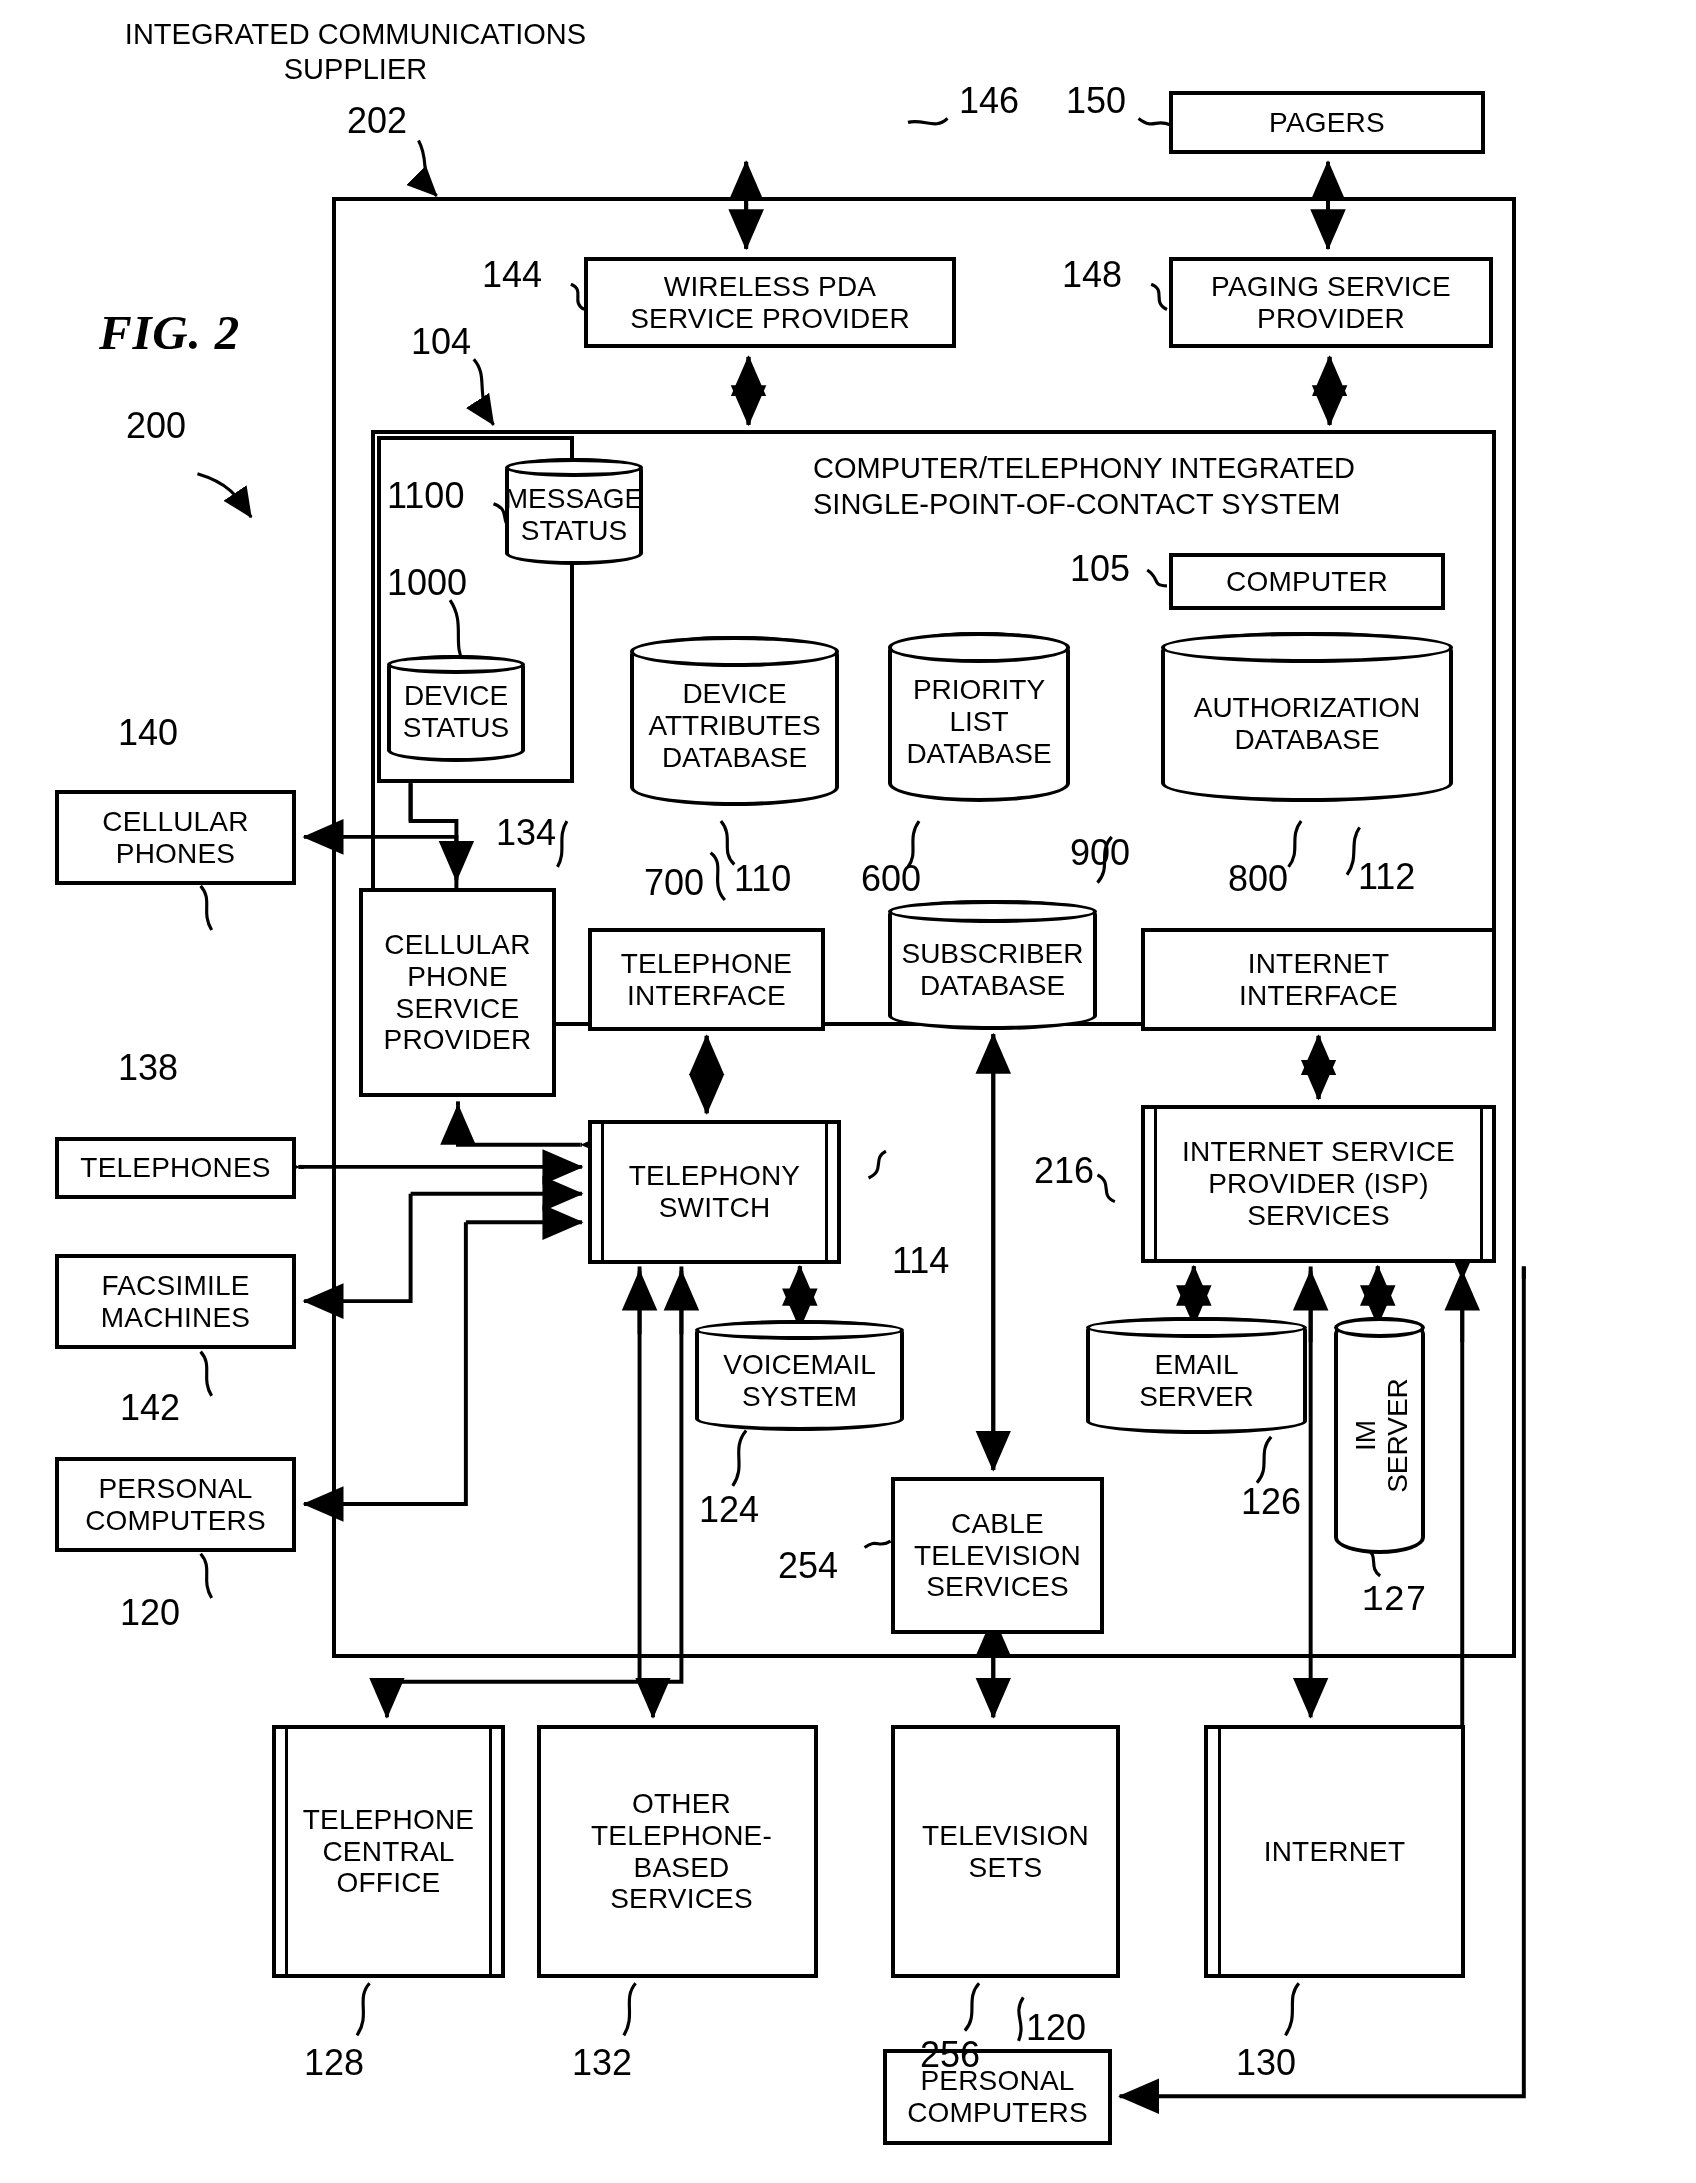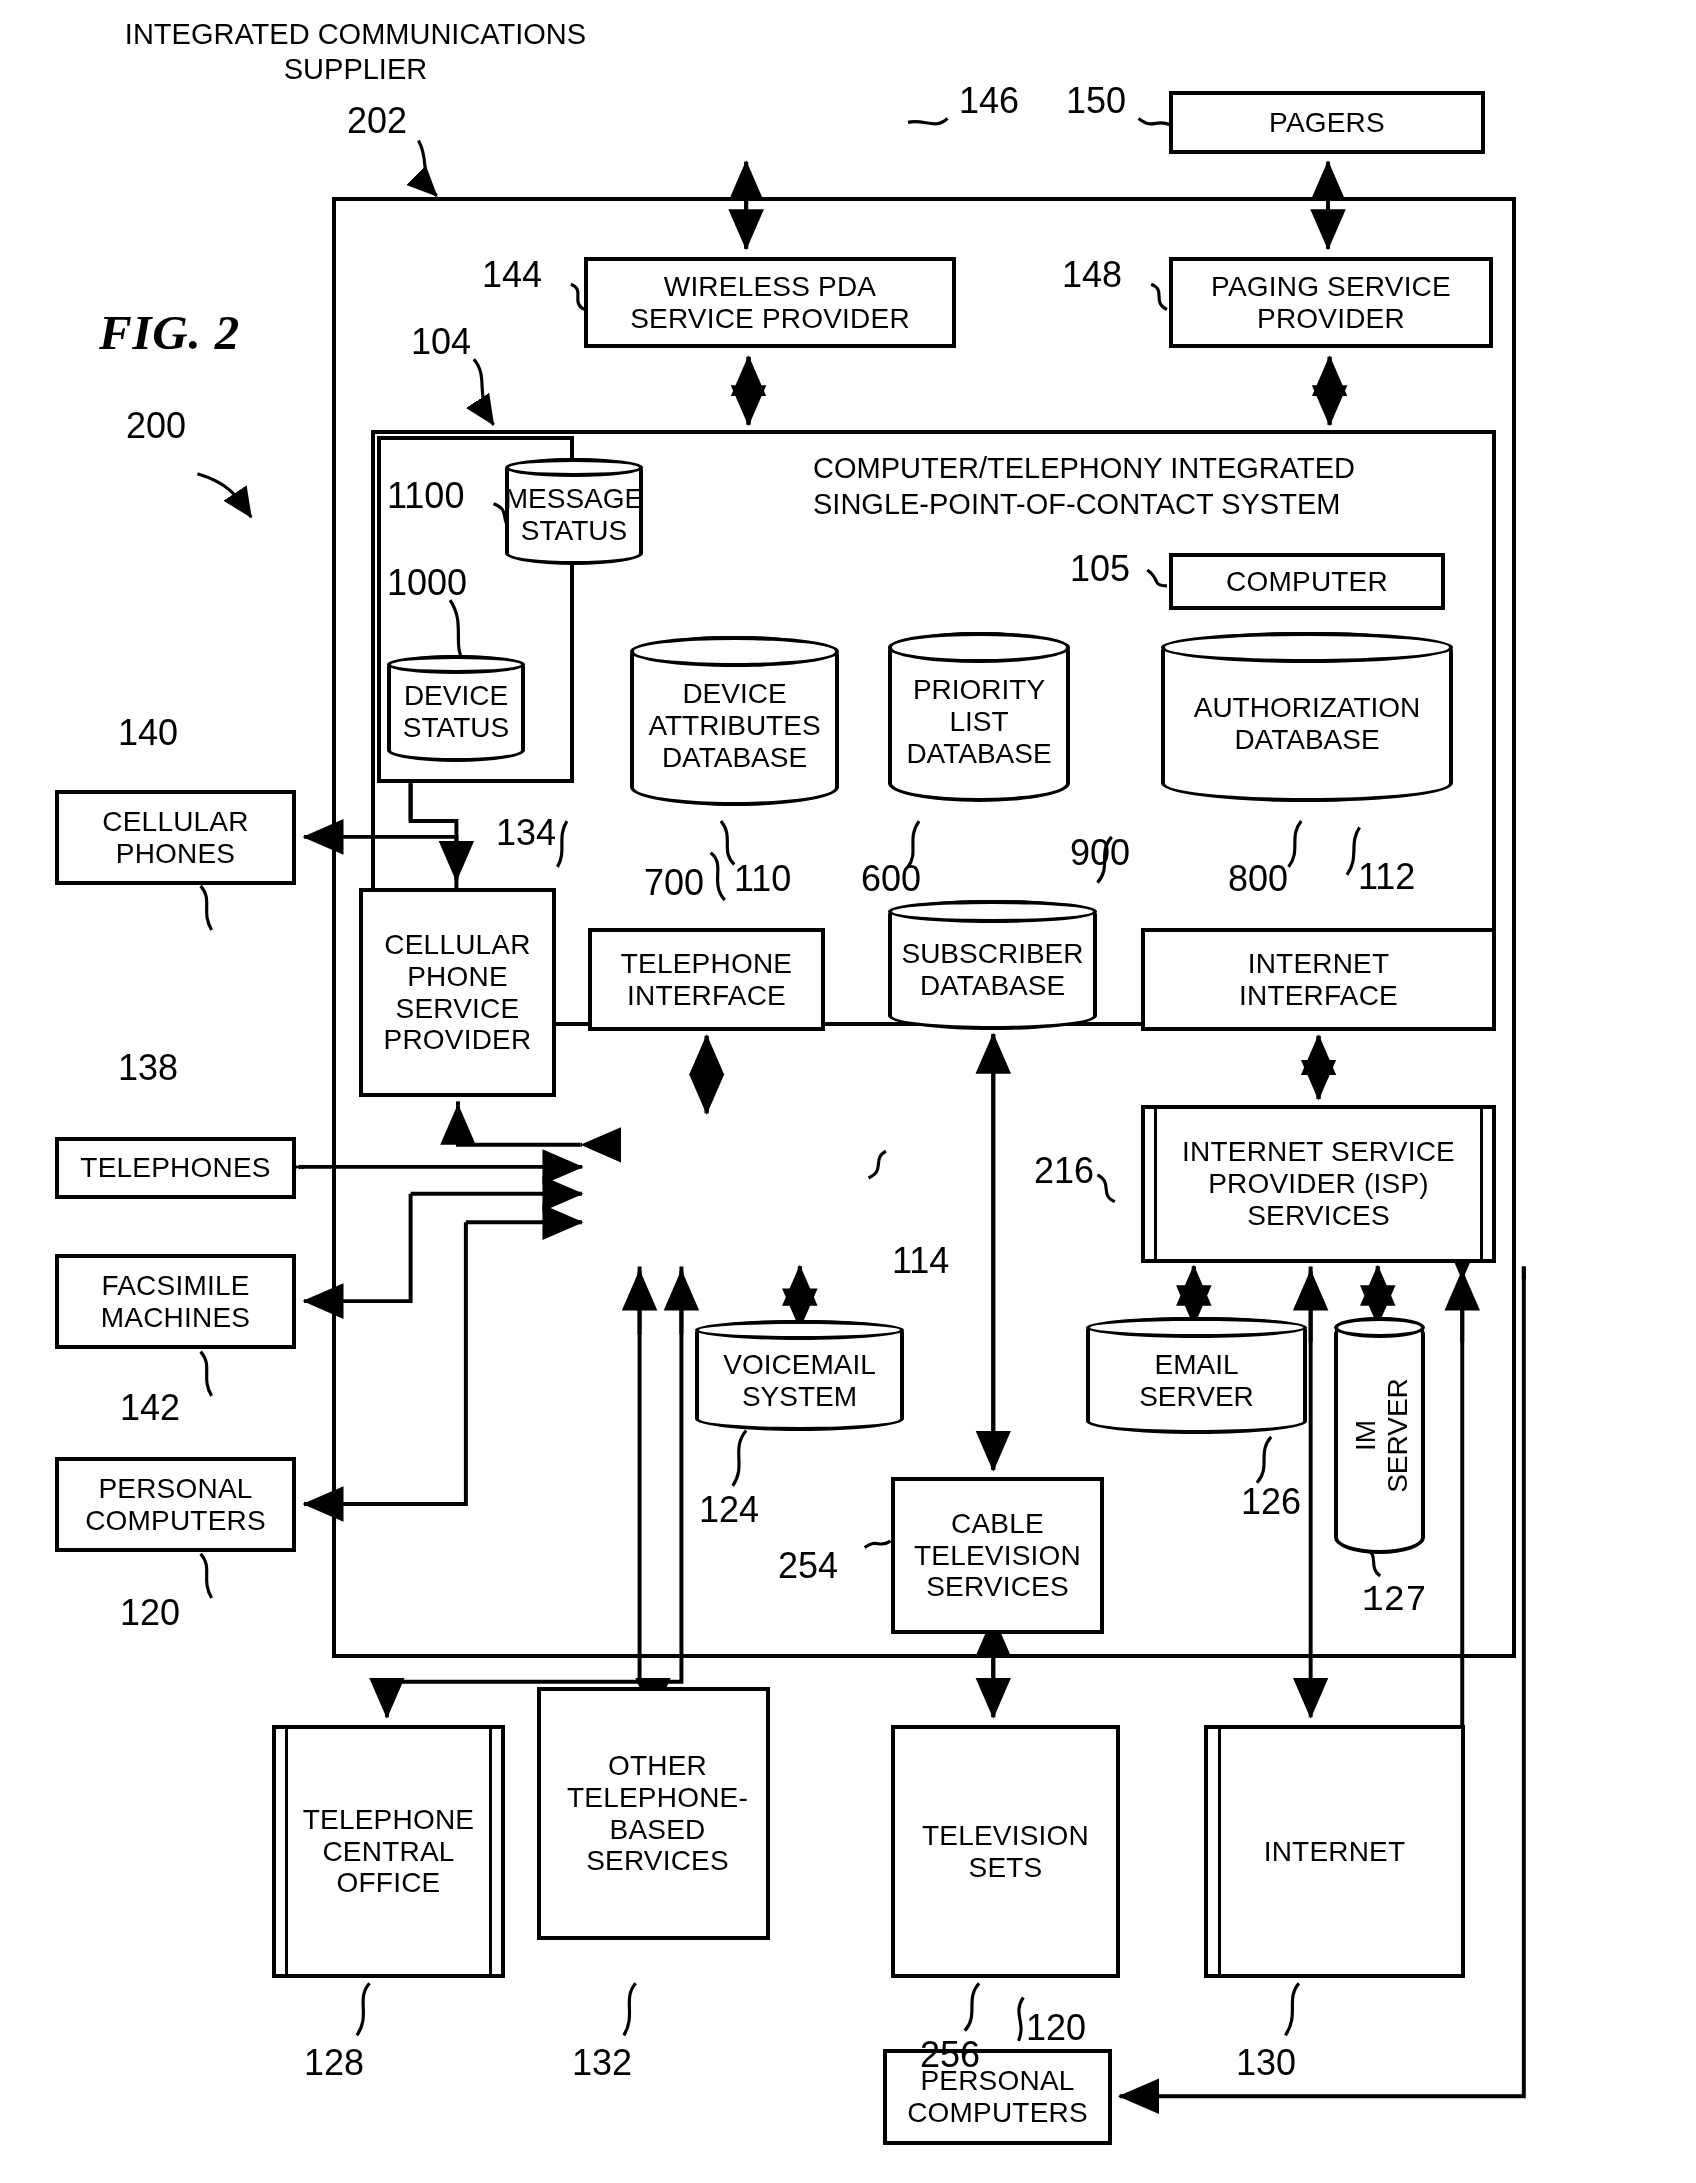--- a/index.html
+++ b/index.html
@@ -169,20 +169,24 @@
 MACHINES</span>
   </div>
   <div class="num" style="left:120px;top:1390px;">142</div>
 
   <div class="box" style="left:55px;top:1457px;width:241px;height:95px;">
     <span style="white-space:pre;">PERSONAL
 COMPUTERS</span>
   </div>
   <div class="num" style="left:120px;top:1595px;">120</div>
 
+  <div class="box sided" style="left:588px;top:1120px;width:253px;height:144px;">
+    <span style="white-space:pre;">TELEPHONY
+SWITCH</span>
+  </div>
   <div class="num" style="left:892px;top:1201px;margin-top:42px;">114</div>
 
   <div class="box sided" style="left:1141px;top:1105px;width:355px;height:158px;">
     <span style="white-space:pre;">INTERNET SERVICE
 PROVIDER (ISP)
 SERVICES</span>
   </div>
   <div class="num" style="left:1034px;top:1153px;">216</div>
 
   <div class="cyl" style="left:695px;top:1320px;width:209px;height:111px;">
@@ -215,21 +219,21 @@
   </div>
   <div class="num" style="left:778px;top:1548px;">254</div>
 
   <div class="box sided" style="left:272px;top:1725px;width:233px;height:253px;">
     <span style="white-space:pre;">TELEPHONE
 CENTRAL
 OFFICE</span>
   </div>
   <div class="num" style="left:304px;top:2045px;">128</div>
 
-  <div class="box" style="left:537px;top:1687px;width:233px;height:253px;padding-left:8px;">
+  <div class="box" style="left:537px;top:1725px;width:281px;height:253px;padding-left:8px;">
     <span style="white-space:pre;">OTHER
 TELEPHONE-
 BASED
 SERVICES</span>
   </div>
   <div class="num" style="left:572px;top:2045px;">132</div>
 
   <div class="box" style="left:891px;top:1725px;width:229px;height:253px;">
     <span style="white-space:pre;">TELEVISION
 SETS</span>

